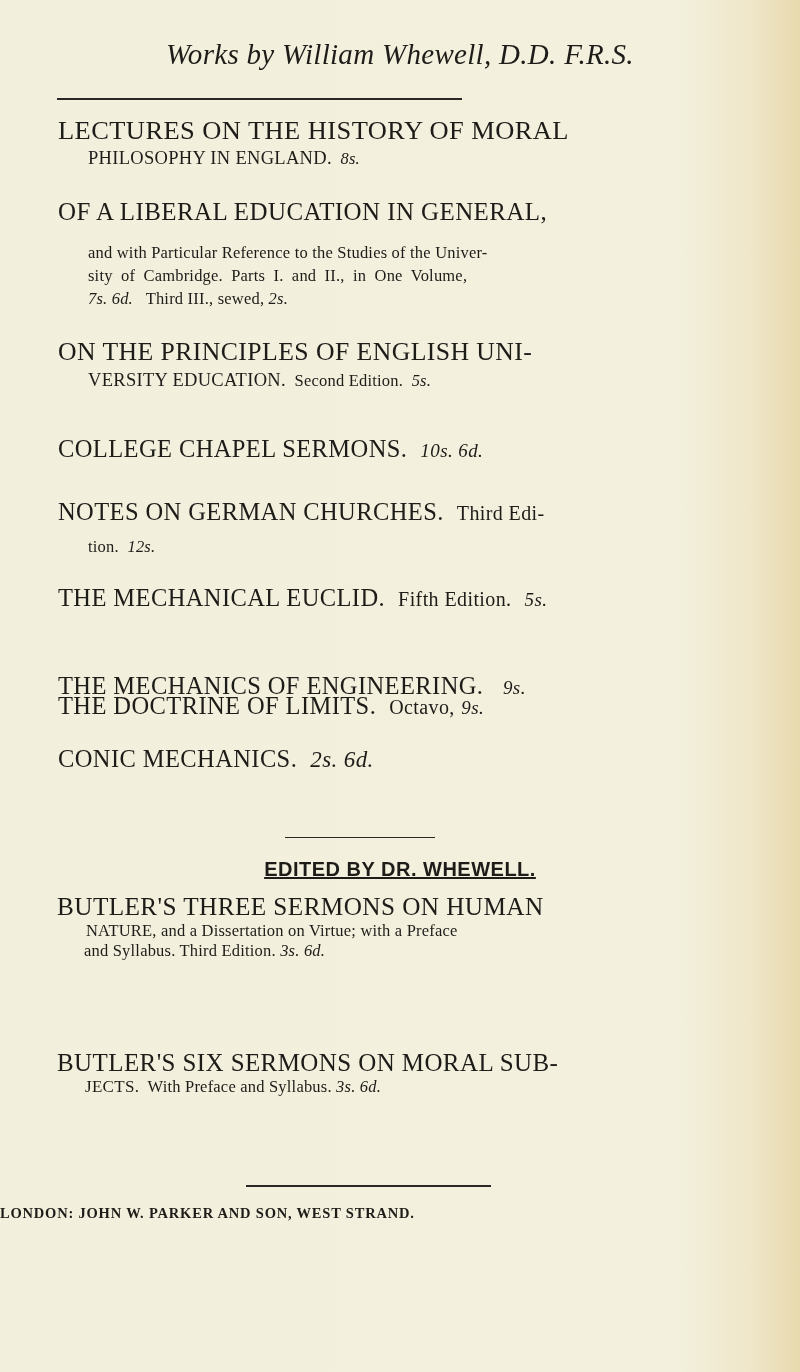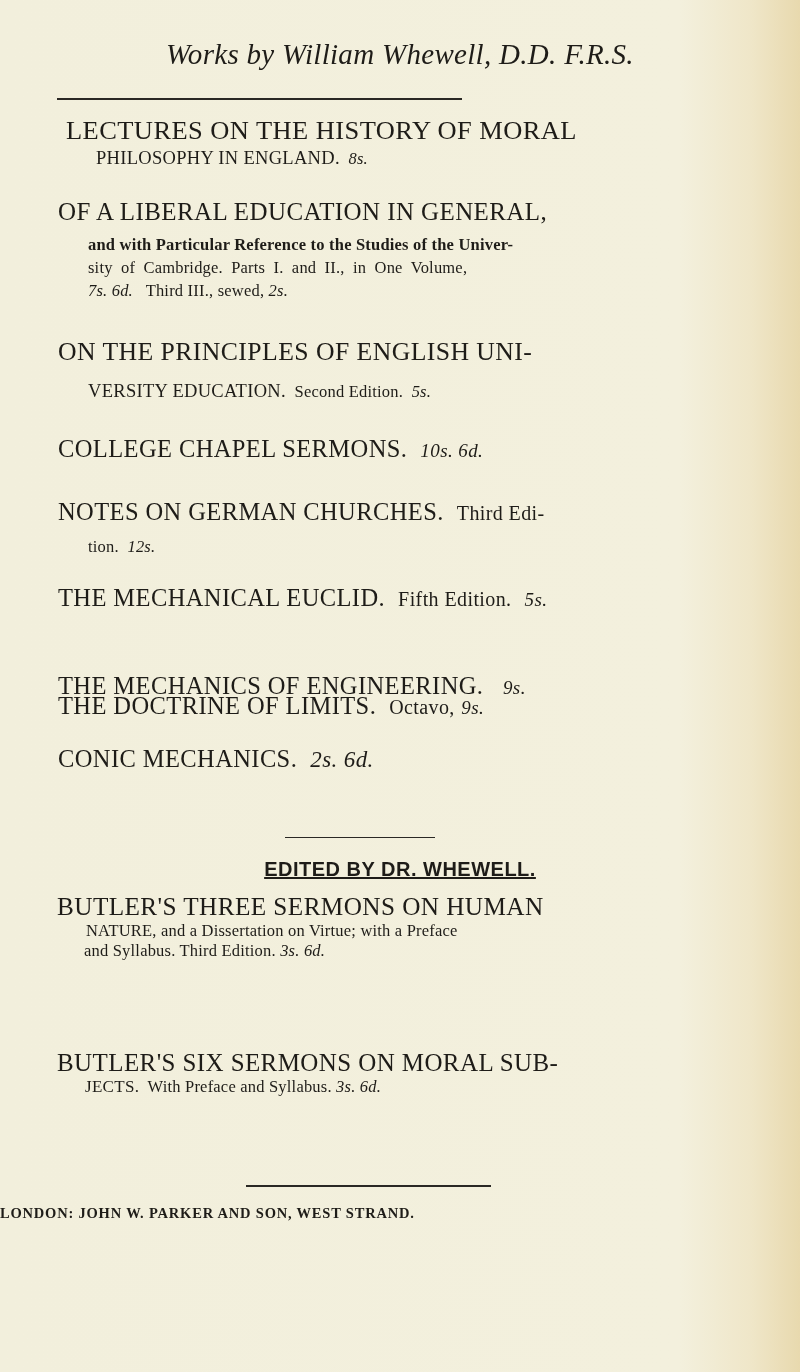--- a/index.html
+++ b/index.html
@@ -42,42 +42,42 @@
     }
   </style>
 </head>
 <body>
 
 <div class="page">
 
   <div class="header">Works by William Whewell, D.D. F.R.S.</div>
   <div class="rule" style="top:98px; left:57px; width:405px;"></div>
 
-  <div class="entry" style="top:115px;margin-left:8px;">
+  <div class="entry" style="top:115px;">
     <div class="title" style="transform:scaleX(1.08);">LECTURES ON THE HISTORY OF MORAL</div>
     <div class="sub">
       <span class="sc">PHILOSOPHY IN ENGLAND.</span>&nbsp;
       <span class="price">8s.</span>
     </div>
   </div>
 
   <div class="entry" style="top:196px;">
     <div class="title" style="transform:scaleX(1.02);">OF A LIBERAL EDUCATION IN GENERAL,</div>
-    <div class="sub" style="margin-top:5px;font-weight:bold;">and with Particular Reference to the Studies of the Univer-</div>
+    <div class="sub" style="margin-top:13px;">and with Particular Reference to the Studies of the Univer-</div>
     <div class="sub" style="word-spacing:4px;">sity of Cambridge.  Parts I. and II., in One Volume,</div>
     <div class="sub">
       <span class="price">7s. 6d.</span>&nbsp;&nbsp;
       <span>Third III., sewed,</span>
       <span class="price">2s.</span>
     </div>
   </div>
 
   <div class="entry" style="top:336px;">
     <div class="title" style="transform:scaleX(1.05);">ON THE PRINCIPLES OF ENGLISH UNI-</div>
-    <div class="sub" style="margin-top:12px;">
+    <div class="sub" style="margin-top:1px;">
       <span class="sc">VERSITY EDUCATION.</span>&nbsp;
       <span>Second Edition.</span>&nbsp;
       <span class="price">5s.</span>
     </div>
   </div>
 
   <div class="entry" style="top:433px;">
     <div class="title">
       <span>COLLEGE CHAPEL SERMONS.</span>&nbsp;
       <span class="price" style="font-size:19px;">10s. 6d.</span>

